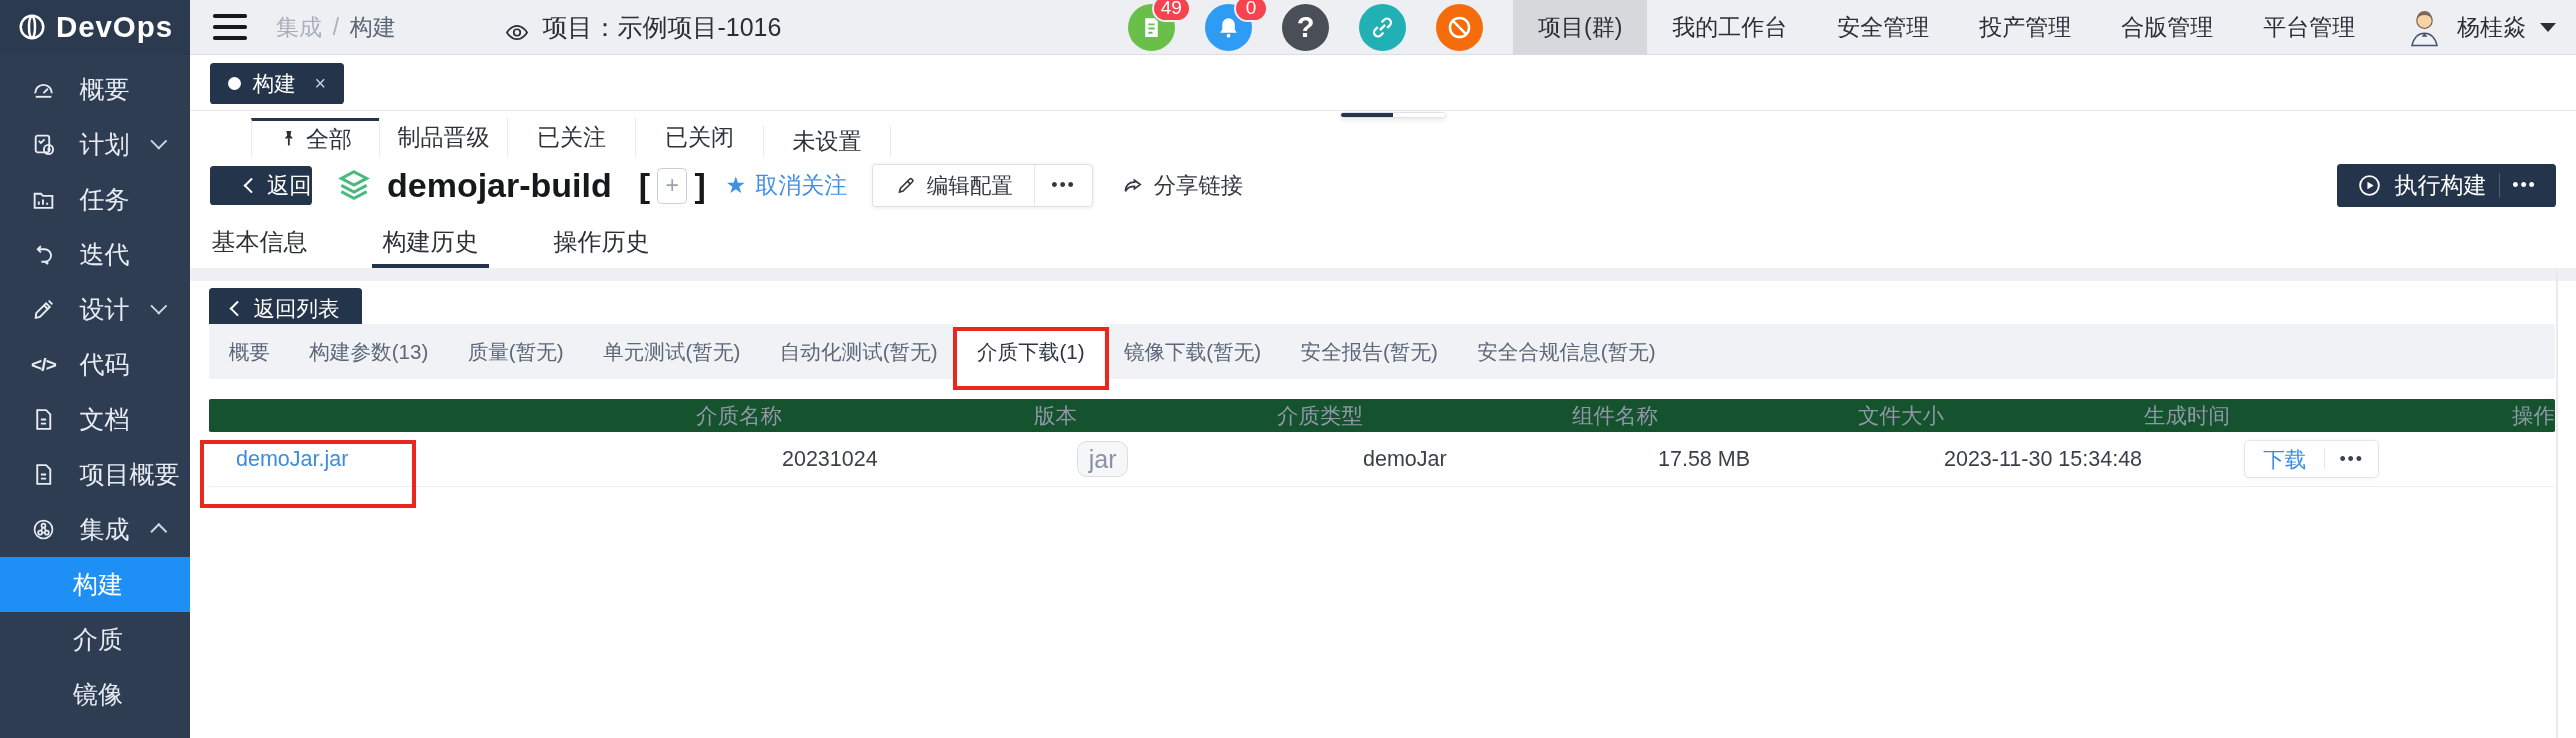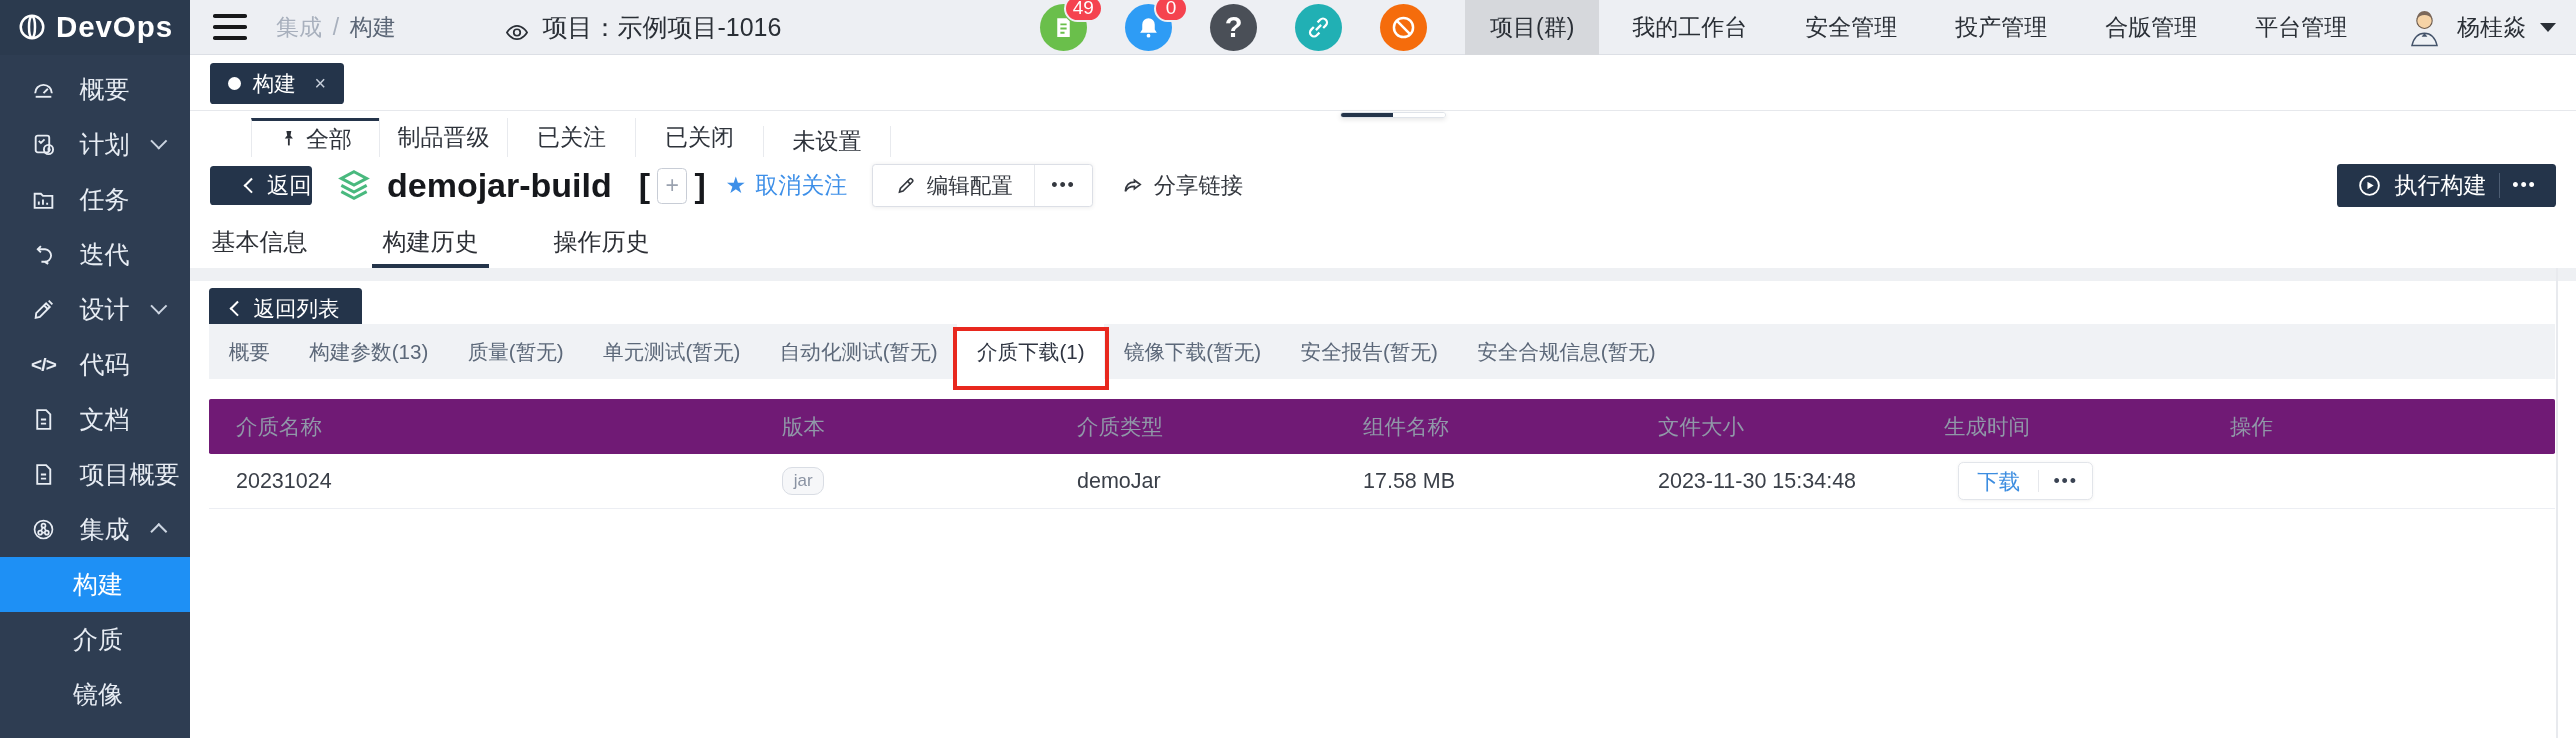--- a/index.html
+++ b/index.html
@@ -9,21 +9,21 @@
 
   
   .topbar { position:absolute; left:0; top:0; width:2576px; height:55px; background:#edeff3; border-bottom:0.9px solid #dcdfe5; display:flex; align-items:center; z-index:20; }
   .logo { width:190px; height:55px; background:#2b3a4e; color:#fff; display:flex; align-items:center; justify-content:center; gap:9px; font-size:29.5px; font-weight:bold; letter-spacing:0.9px; }
   .hamburger { margin-left:23px; display:flex; flex-direction:column; gap:6.3px; cursor:pointer; }
   .hamburger span { width:34px; height:4.5px; background:#17181a; border-radius:1.8px; }
   .breadcrumb { margin-left:29px; font-size:23px; color:#a8b0bd; display:flex; gap:10.7px; align-items:center; }
   .crumb-current { color:#5b6676; }
   .project { margin-left:106px; font-size:25px; color:#2a2f36; display:flex; align-items:flex-end; gap:10.7px; }
 
-  .topbar-right { margin-left:auto; display:flex; align-items:center; height:55px;gap:8px; }
+  .topbar-right { margin-left:auto; display:flex; align-items:center; height:55px; }
   .circle-btn { position:relative; width:47px; height:47px; border-radius:50%; margin-right:30px; display:flex; align-items:center; justify-content:center; cursor:pointer; flex:none; }
   .circle-btn.green  { background:#6abf4b; }
   .circle-btn.blue   { background:#2e9cf5; }
   .circle-btn.gray   { background:#4a4f57; }
   .circle-btn.teal   { background:#21b0b4; }
   .circle-btn.orange { background:#f56c0c; }
   .circle-btn .qmark { color:#fff; font-size:29px; font-weight:bold; }
   .badge { position:absolute; top:-9px; right:-16px; min-width:34px; height:27px; border-radius:14.3px; background:#f5434f; color:#fff; font-size:19px; display:flex; align-items:center; justify-content:center; padding:0 7.2px; border:2.7px solid #edeff3; }
   .nav-item { height:55px; line-height:55px; padding:0 25px; font-size:23px; color:#2a2f36; white-space:nowrap; cursor:pointer; }
   .nav-item.active { background:#d6d8dc; }
@@ -85,27 +85,27 @@
   
   .back-list-btn { position:absolute; left:209px; top:288px; height:41px; padding:0 23px; gap:10.7px; font-size:21.5px; }
   .section-tabs { position:absolute; left:209px; top:324px; width:2346px; height:55px; background:#f0f2f5; display:flex; }
   .stab { padding:0 19.7px; display:flex; align-items:center; font-size:20.6px; color:#5c6879; white-space:nowrap; cursor:pointer; position:relative; }
   .stab.active { background:#fff; color:#2f3542; }
   .anno { position:absolute; border:4.5px solid #e8281e; pointer-events:none; z-index:6; }
   .anno.tab-anno { left:-4.5px; right:-4.5px; top:2.7px; height:63px; }
 
   .table-card { position:absolute; left:209px; top:399px; width:2346px; }
   .tgrid { display:grid; grid-template-columns:573px 295px 286px 295px 286px 286px 1fr; align-items:center; }
-  .thead { height:55px; background:#701a75; font-size:21.5px; color:#9098a8; border-radius:1.8px; }
+  .thead { height:33px; background:#14532d; font-size:21.5px; color:#9098a8; border-radius:1.8px;text-align:right; }
   .thead > div:first-child { padding-left:27px; }
   .trow { height:55px; background:#fff; border-bottom:0.9px solid #eceef3; font-size:21.5px; color:#3a3f48; }
   .trow > div:first-child { padding-left:27px; position:relative; }
   .anno.row-anno { left:-9px; top:-6.3px; width:216px; height:68px; }
   .link { color:#3c8de0; cursor:pointer; }
-  .tag { display:inline-block; border:0.9px solid #d9dde4; background:#f6f7f9; color:#8a93a3; border-radius:10px; padding:2.7px 10.7px; font-size:17px; }
+  .tag { display:inline-block; border:0.9px solid #d9dde4; background:#f6f7f9; color:#8a93a3; border-radius:10px; padding:2.7px 10.7px; font-size:25px; }
   .action-box { display:inline-flex; align-items:center; height:38px; border:0.9px solid #e2e5ea; border-radius:5.4px; background:#fff; margin-left:14.3px; box-shadow:0 0.9px 3.6px rgba(0,0,0,.05); }
   .action-dl { padding:0 18px; color:#3c8de0; font-size:21.5px; cursor:pointer; }
   .action-div { width:0.9px; height:21.5px; background:#e6e8ec; }
   .action-more { padding:0 14.3px; color:#3a4353; cursor:pointer; }
   .vline-right { position:absolute; left:2556px; top:268px; width:1.8px; height:470px; background:#e8eaee; }
 </style>
 </head>
 <body>
 
 <div class="topbar">
@@ -416,20 +416,24 @@
   <div class="tgrid thead">
     <div>介质名称</div>
     <div>版本</div>
     <div>介质类型</div>
     <div>组件名称</div>
     <div>文件大小</div>
     <div>生成时间</div>
     <div>操作</div>
   </div>
   <div class="tgrid trow">
+    <div>
+      <span class="link">demoJar.jar</span>
+      <span class="anno row-anno"></span>
+    </div>
     <div>20231024</div>
     <div>
       <span class="tag">jar</span>
     </div>
     <div>demoJar</div>
     <div>17.58 MB</div>
     <div>2023-11-30 15:34:48</div>
     <div>
       <span class="action-box">
         <span class="action-dl">下载</span>

